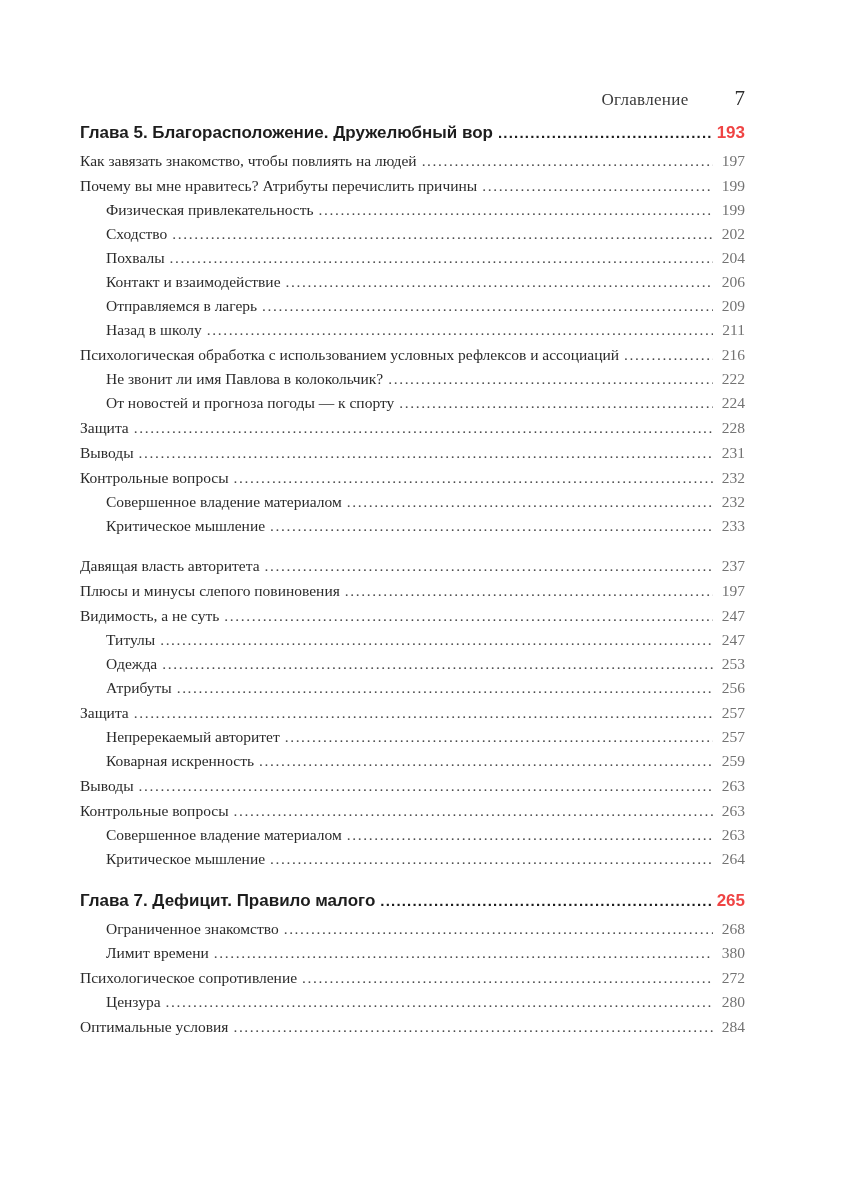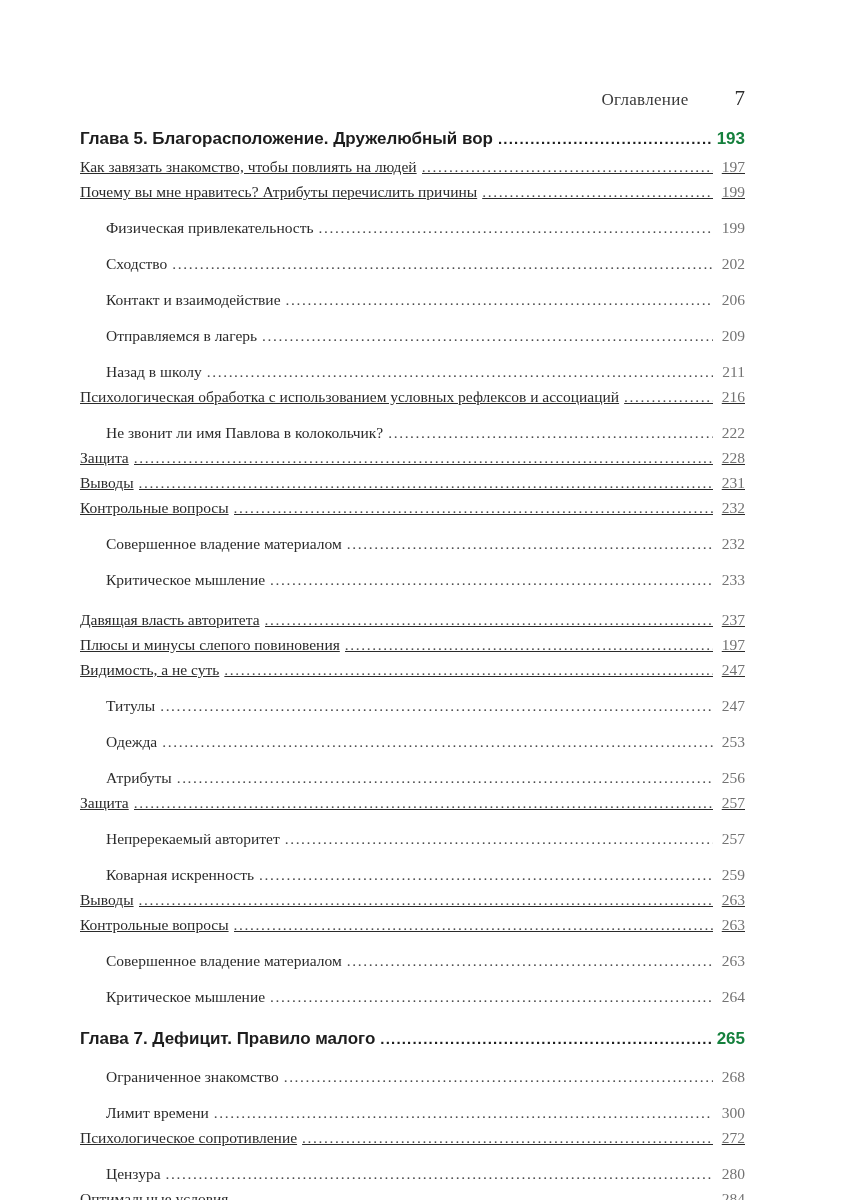--- a/index.html
+++ b/index.html
@@ -17,41 +17,41 @@
     padding: 86px 105px 40px 80px;
     font-family: "Liberation Serif", "DejaVu Serif", serif;
     color: #2b2b2b;
     overflow: hidden;
   }
   .running-head {
     display: flex;
     justify-content: flex-end;
     align-items: baseline;
     gap: 46px;
-    margin-bottom: 16px;
+    margin-bottom: 10px;
   }
   .running-head .head-label {
     font-size: 17px;
     color: #3a3a3a;
     letter-spacing: 0.3px;
   }
   .running-head .head-page {
     font-size: 21px;
     color: #2b2b2b;
   }
   .toc-section { margin-top: 20px; }
   .toc-section:first-child { margin-top: 0; }
 
   .row {
     display: flex;
     align-items: flex-start;
     line-height: 20px;
   }
-  .entry { margin-top: 16px; }
-  .entry.level-0 { margin-top: 5px; text-decoration: underline; }
+  .entry { margin-top: 4px; }
+  .entry.level-0 { margin-top: 5px; }
   .entry.level-1 .row, .entry.level-1 .pre-line { padding-left: 26px; }
 
   .chapter-row {
     font-family: "Liberation Sans", "DejaVu Sans", sans-serif;
     font-weight: 700;
     font-size: 17px;
     line-height: 24px;
     color: #1d1d1d;
     margin-bottom: 6px;
   }
@@ -84,21 +84,21 @@
 
   .pagenum {
     font-size: 15.5px;
     text-align: right;
     min-width: 28px;
     color: #737373;
   }
   .chapter-row .pagenum {
     font-size: 17px;
     font-weight: 700;
-    color: #15803d;
+    color: #ef4444;
   }
 </style>
 </head>
 <body>
 
 <div class="page">
   <div class="running-head">
     <span class="head-label">Оглавление</span>
     <span class="head-page">7</span>
   </div>
@@ -132,20 +132,27 @@
         </div>
         <div class="entry level-1">
           <div class="row">
             <span class="label">Сходство</span>
             <span class="dots"></span>
             <span class="pagenum">202</span>
           </div>
         </div>
         <div class="entry level-1">
           <div class="row">
+            <span class="label">Похвалы</span>
+            <span class="dots"></span>
+            <span class="pagenum">204</span>
+          </div>
+        </div>
+        <div class="entry level-1">
+          <div class="row">
             <span class="label">Контакт и взаимодействие</span>
             <span class="dots"></span>
             <span class="pagenum">206</span>
           </div>
         </div>
         <div class="entry level-1">
           <div class="row">
             <span class="label">Отправляемся в лагерь</span>
             <span class="dots"></span>
             <span class="pagenum">209</span>
@@ -163,20 +170,27 @@
             <span class="label">Психологическая обработка с использованием условных рефлексов и ассоциаций</span>
             <span class="dots"></span>
             <span class="pagenum">216</span>
           </div>
         </div>
         <div class="entry level-1">
           <div class="row">
             <span class="label">Не звонит ли имя Павлова в колокольчик?</span>
             <span class="dots"></span>
             <span class="pagenum">222</span>
+          </div>
+        </div>
+        <div class="entry level-1">
+          <div class="row">
+            <span class="label">От новостей и прогноза погоды — к спорту</span>
+            <span class="dots"></span>
+            <span class="pagenum">224</span>
           </div>
         </div>
         <div class="entry level-0">
           <div class="row">
             <span class="label">Защита</span>
             <span class="dots"></span>
             <span class="pagenum">228</span>
           </div>
         </div>
         <div class="entry level-0">
@@ -311,21 +325,21 @@
           <div class="row">
             <span class="label">Ограниченное знакомство</span>
             <span class="dots"></span>
             <span class="pagenum">268</span>
           </div>
         </div>
         <div class="entry level-1">
           <div class="row">
             <span class="label">Лимит времени</span>
             <span class="dots"></span>
-            <span class="pagenum">300</span>
+            <span class="pagenum">380</span>
           </div>
         </div>
         <div class="entry level-0">
           <div class="row">
             <span class="label">Психологическое сопротивление</span>
             <span class="dots"></span>
             <span class="pagenum">272</span>
           </div>
         </div>
         <div class="entry level-1">

